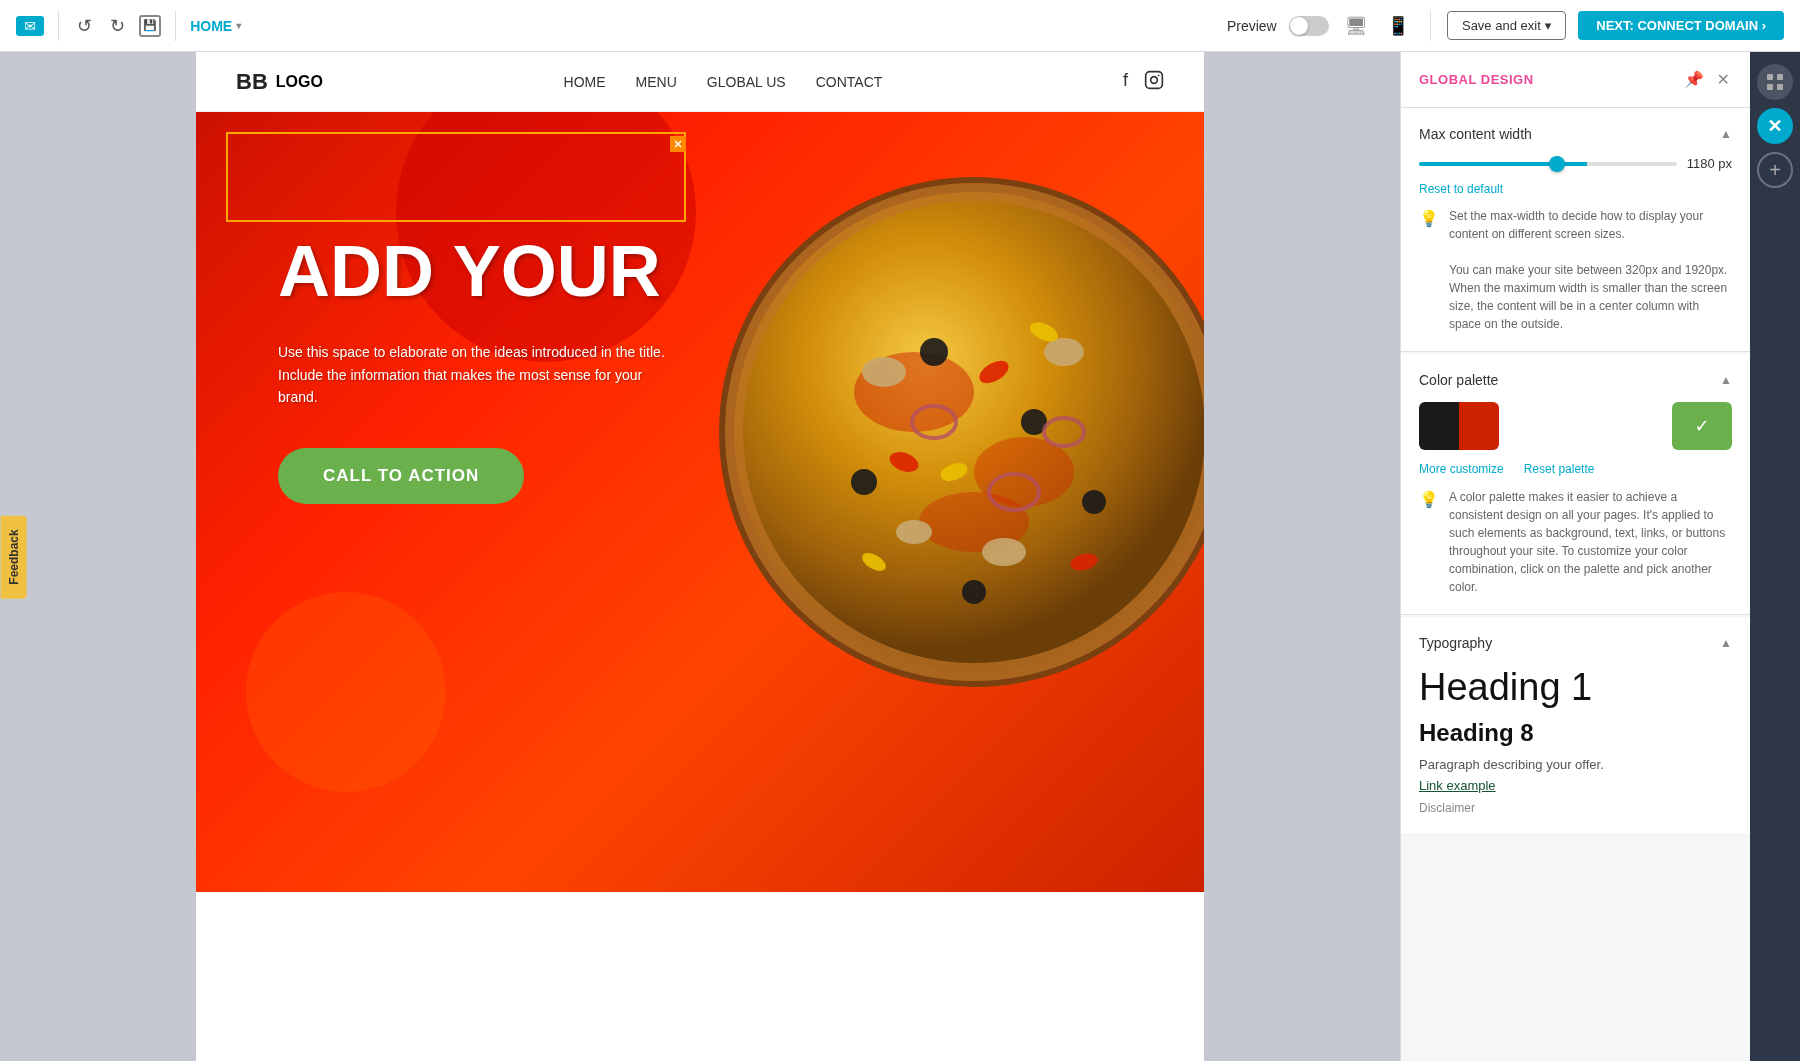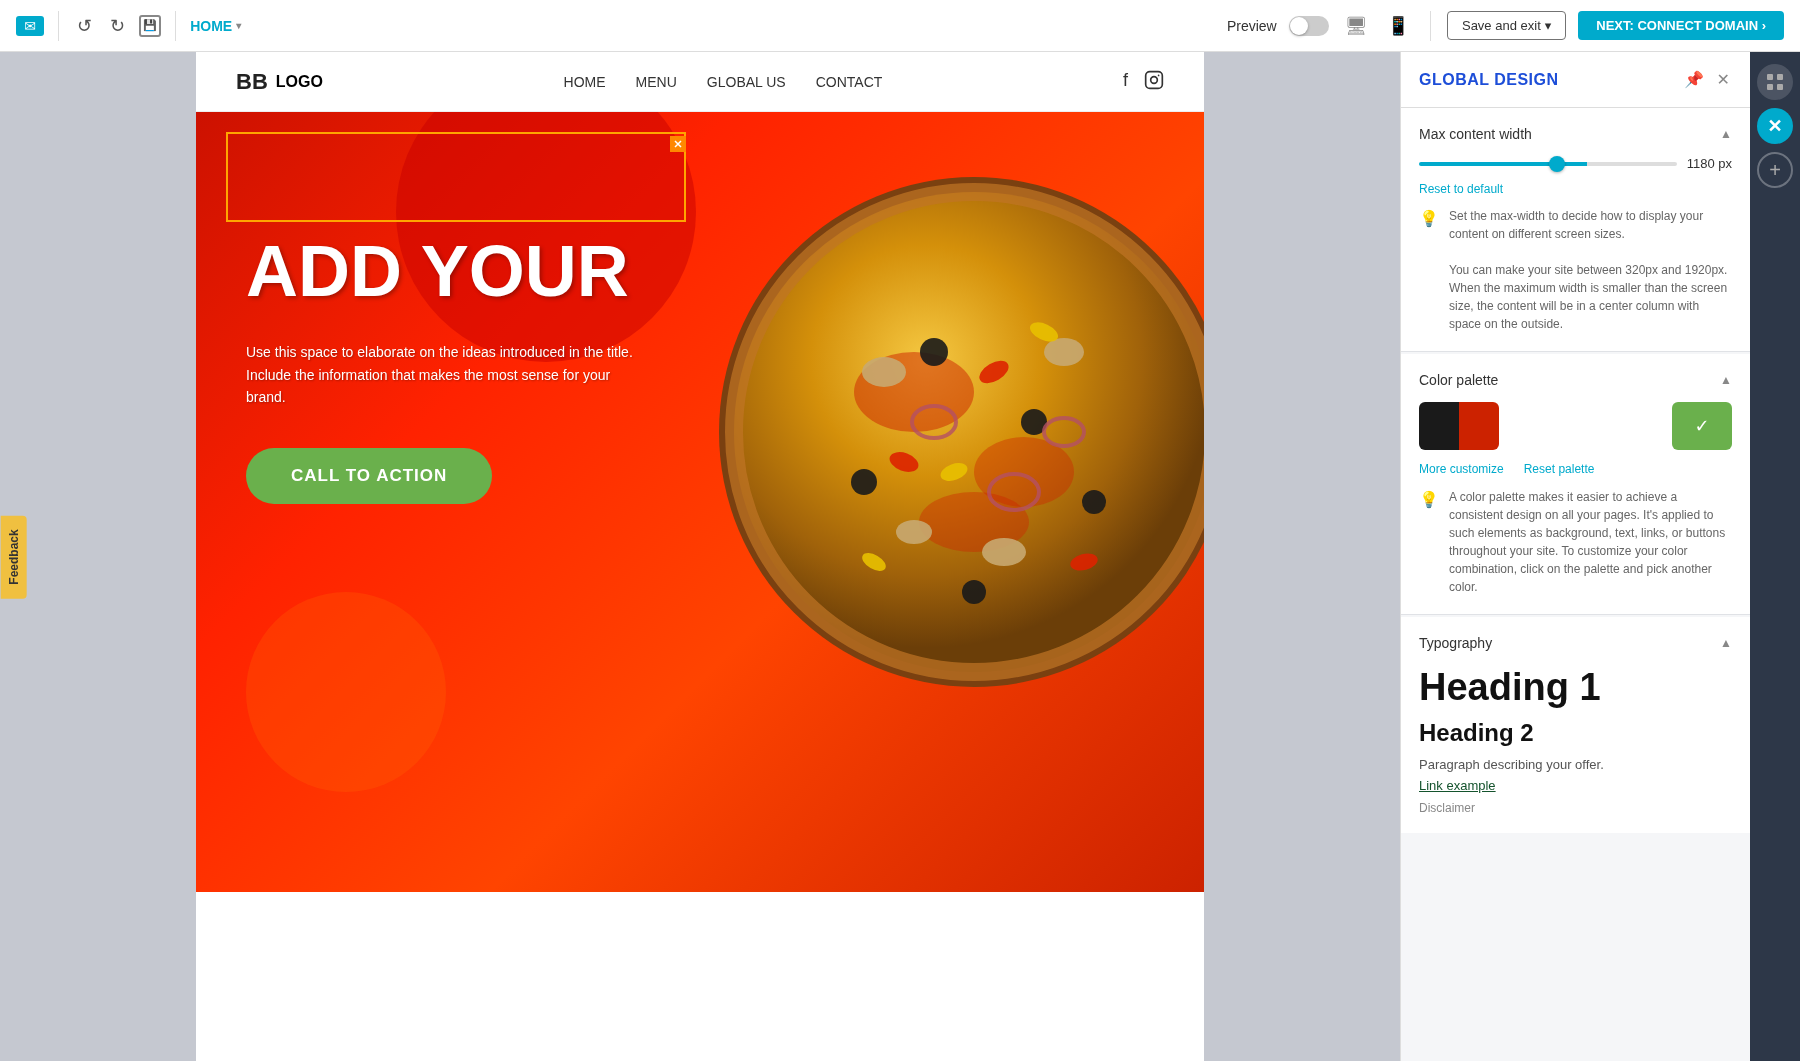--- a/index.html
+++ b/index.html
@@ -44,42 +44,42 @@
 
     
     .site-nav { height: 60px; background: #fff; display: flex; align-items: center; justify-content: space-between; padding: 0 40px; border-bottom: 1px solid #eee; }
     .nav-logo { display: flex; align-items: center; gap: 8px; font-weight: bold; font-size: 16px; }
     .logo-bb { font-size: 22px; font-weight: 900; color: #222; }
     .nav-links { display: flex; gap: 30px; font-size: 14px; color: #333; }
     .nav-links a { text-decoration: none; color: #333; font-weight: 500; }
     .nav-social { display: flex; gap: 16px; font-size: 18px; color: #333; }
 
     
-    .hero { position: relative; height: 780px; background: linear-gradient(135deg, #cc1100 0%, #ff2200 30%, #ff4400 60%, #cc2200 100%); overflow: hidden; }
+    .hero { position: relative; height: 780px; background: linear-gradient(135deg, #cc1100 0%, #ff2200 30%, #ff4400 60%, #cc2200 100%); overflow: hidden; padding-left: 32px; }
     .hero-bg-shapes { position: absolute; inset: 0; overflow: hidden; }
     .hero-bg-circle1 { position: absolute; width: 300px; height: 300px; border-radius: 50%; background: rgba(200, 0, 0, 0.5); top: -50px; left: 200px; }
     .hero-bg-circle2 { position: absolute; width: 200px; height: 200px; border-radius: 50%; background: rgba(255, 100, 0, 0.3); bottom: 100px; left: 50px; }
     .hero-content { position: relative; z-index: 2; padding: 60px 50px 40px; }
     .selection-box { border: 2px solid orange; width: 460px; height: 90px; position: absolute; top: 20px; left: 30px; z-index: 5; }
     .selection-handle { position: absolute; top: 2px; right: -2px; width: 16px; height: 16px; background: #ff8800; display: flex; align-items: center; justify-content: center; cursor: pointer; }
     .selection-handle svg { width: 10px; height: 10px; fill: #fff; }
     .hero-title { color: #fff; font-size: 72px; font-weight: 900; line-height: 1.1; text-shadow: 2px 2px 4px rgba(0,0,0,0.3); margin-top: 60px; width: 420px; }
     .hero-description { color: #fff; font-size: 14px; line-height: 1.6; margin-top: 30px; width: 390px; text-shadow: 1px 1px 2px rgba(0,0,0,0.3); }
     .cta-btn { margin-top: 40px; background: #6ab04c; color: #fff; border: none; border-radius: 30px; padding: 18px 45px; font-size: 17px; font-weight: bold; cursor: pointer; letter-spacing: 1px; }
 
     
     .pizza-img { position: absolute; right: -30px; top: 60px; width: 520px; height: 520px; border-radius: 50%; overflow: hidden; z-index: 3; }
 
     
     .feedback-tab { position: absolute; left: -28px; top: 50%; transform: translateY(-50%) rotate(-90deg); background: #f0c040; color: #333; font-size: 12px; font-weight: bold; padding: 6px 14px; cursor: pointer; z-index: 50; white-space: nowrap; border-radius: 0 0 4px 4px; }
 
     
     .right-panel { width: 350px; background: #f5f6f8; border-left: 1px solid #ddd; display: flex; flex-direction: column; overflow-y: auto; }
     .panel-header { display: flex; align-items: center; justify-content: space-between; padding: 16px 18px; border-bottom: 1px solid #ddd; background: #fff; }
-    .panel-title { font-size: 16px; font-weight: bold; color: #1d4ed8; letter-spacing: 0.5px; }
+    .panel-title { font-size: 13px; font-weight: bold; color: #ec4899; letter-spacing: 0.5px; }
     .panel-header-icons { display: flex; gap: 8px; }
     .panel-icon-btn { background: none; border: none; cursor: pointer; color: #888; font-size: 16px; padding: 2px; }
 
     .panel-section { padding: 18px; border-bottom: 1px solid #e0e2e6; background: #fff; margin-bottom: 2px; }
     .section-header { display: flex; align-items: center; justify-content: space-between; margin-bottom: 14px; }
     .section-title { font-size: 14px; color: #333; font-weight: 500; }
     .section-chevron { color: #888; font-size: 12px; cursor: pointer; }
 
     .slider-row { display: flex; align-items: center; gap: 10px; margin-bottom: 8px; }
     .slider-value { font-size: 13px; color: #333; white-space: nowrap; }
@@ -94,21 +94,21 @@
     .swatch-black { flex: 1; background: #1a1a1a; }
     .swatch-red { flex: 1; background: #cc2200; }
     .palette-green { width: 60px; height: 48px; background: #6ab04c; border-radius: 6px; cursor: pointer; display: flex; align-items: center; justify-content: center; }
     .palette-links { display: flex; gap: 20px; margin-bottom: 12px; }
     .palette-link { color: #00aacc; font-size: 12px; cursor: pointer; }
 
     
     .typography-section { padding: 18px; background: #fff; }
     .typography-header { display: flex; align-items: center; justify-content: space-between; margin-bottom: 14px; }
     .typography-title { font-size: 14px; color: #333; font-weight: 500; }
-    .heading1 { font-size: 38px; font-weight: 700; color: #111; line-height: 1.2; margin-bottom: 8px; }
+    .heading1 { font-size: 38px; font-weight: 400; color: #111; line-height: 1.2; margin-bottom: 8px; }
     .heading2 { font-size: 24px; font-weight: 700; color: #111; margin-bottom: 8px; }
     .paragraph-text { font-size: 13px; color: #555; line-height: 1.5; margin-bottom: 4px; }
     .link-example { font-size: 13px; color: #14532d; text-decoration: underline; display: block; margin-bottom: 8px; cursor: pointer; }
     .disclaimer-text { font-size: 12px; color: #888; }
 
     
     .far-right { width: 50px; background: #2d3748; display: flex; flex-direction: column; align-items: center; padding: 12px 0; gap: 8px; }
     .far-right-btn { width: 36px; height: 36px; border-radius: 50%; border: none; cursor: pointer; display: flex; align-items: center; justify-content: center; color: #fff; font-size: 14px; }
     .btn-dark { background: rgba(255,255,255,0.15); }
     .btn-cyan { background: #00aacc; }
@@ -313,21 +313,21 @@
         <p class="info-text">A color palette makes it easier to achieve a consistent design on all your pages. It's applied to such elements as background, text, links, or buttons throughout your site. To customize your color combination, click on the palette and pick another color.</p>
       </div>
     </div>
 
     <div class="typography-section">
       <div class="typography-header">
         <span class="typography-title">Typography</span>
         <span class="section-chevron">▲</span>
       </div>
       <div class="heading1">Heading 1</div>
-      <div class="heading2">Heading 2</div>
+      <div class="heading2">Heading 8</div>
       <p class="paragraph-text">Paragraph describing your offer.</p>
       <a class="link-example">Link example</a>
       <p class="disclaimer-text">Disclaimer</p>
     </div>
   </div>
 
   <div class="far-right">
     <button class="far-right-btn btn-dark">
       <svg width="18" height="18" viewBox="0 0 18 18" fill="none">
         <rect x="1" y="1" width="6" height="6" rx="1" fill="#aaa"></rect>

